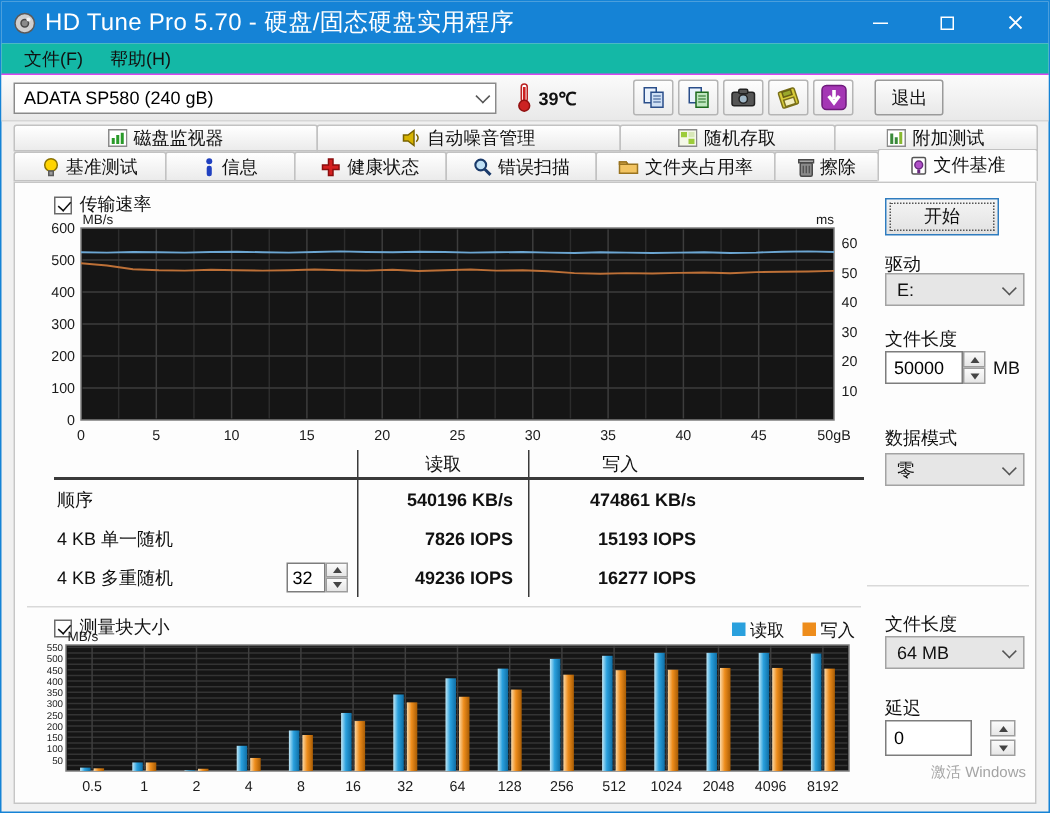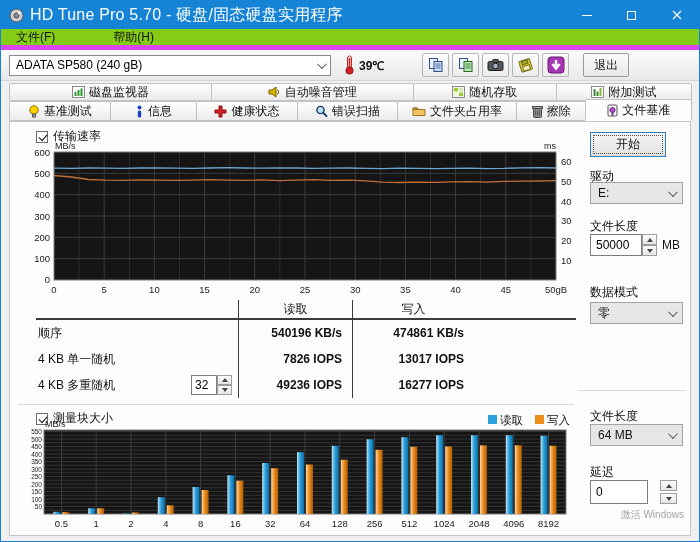--- a/index.html
+++ b/index.html
@@ -10,21 +10,21 @@
   
   .titlebar { height:28px; background:#1583d6; color:#fff; display:flex; align-items:center; flex:0 0 auto; }
   .app-icon { margin:0 6px 0 8px; display:flex; }
   .title-text { font-size:16px; letter-spacing:.2px; }
   .win-controls { margin-left:auto; display:flex; height:100%; }
   .wc { width:45px; height:100%; display:flex; align-items:center; justify-content:center; }
   .min-glyph { width:10px; height:1px; background:#fff; display:block; }
   .max-glyph { width:9px; height:9px; border:1px solid #fff; display:block; }
 
   
-  .menubar { height:21px; background:#84cc16; border-bottom:5px solid #d946ef; display:flex; align-items:center; padding-left:6px; color:#111; flex:0 0 auto;gap:40px; }
+  .menubar { height:21px; background:#14b8a6; border-bottom:1px solid #d946ef; display:flex; align-items:center; padding-left:6px; color:#111; flex:0 0 auto; }
   .menu-item { padding:2px 9px; }
 
   
   .toolbar { height:31px; background:linear-gradient(#fbfbfb,#e9e9e9); border-bottom:1px solid #d6d6d6; display:flex; align-items:center; padding:0 8px; flex:0 0 auto; }
   .combo { background:#fff; border:1px solid #8a8a8a; height:21px; display:flex; align-items:center; padding:0 6px; position:relative; }
   .combo .chev { margin-left:auto; }
   .chev { width:7px; height:7px; border-right:1.5px solid #555; border-bottom:1.5px solid #555; transform:rotate(45deg) translateY(-2px); display:inline-block; }
   .drive-combo { width:322px; }
   .temp-wrap { display:flex; align-items:center; margin-left:12px; }
   .temp-val { font-weight:bold; margin-left:3px; color:#111; }
@@ -363,21 +363,21 @@
         <span class="row-label">顺序</span>
           <span></span>
         <span class="c-read">540196 KB/s</span>
         <span class="c-write">474861 KB/s</span>
         <span></span>
       </div>
       <div class="trow tdata">
         <span class="row-label">4 KB 单一随机</span>
           <span></span>
         <span class="c-read">7826 IOPS</span>
-        <span class="c-write">13017 IOPS</span>
+        <span class="c-write">15193 IOPS</span>
         <span></span>
       </div>
       <div class="trow tdata">
         <span class="row-label">4 KB 多重随机</span>
         <span class="spin-box">
           <input value="32" style="">
           <span class="spin-btns">
               <span class="sb">
                 <span class="arrow-up"></span>
               </span>

